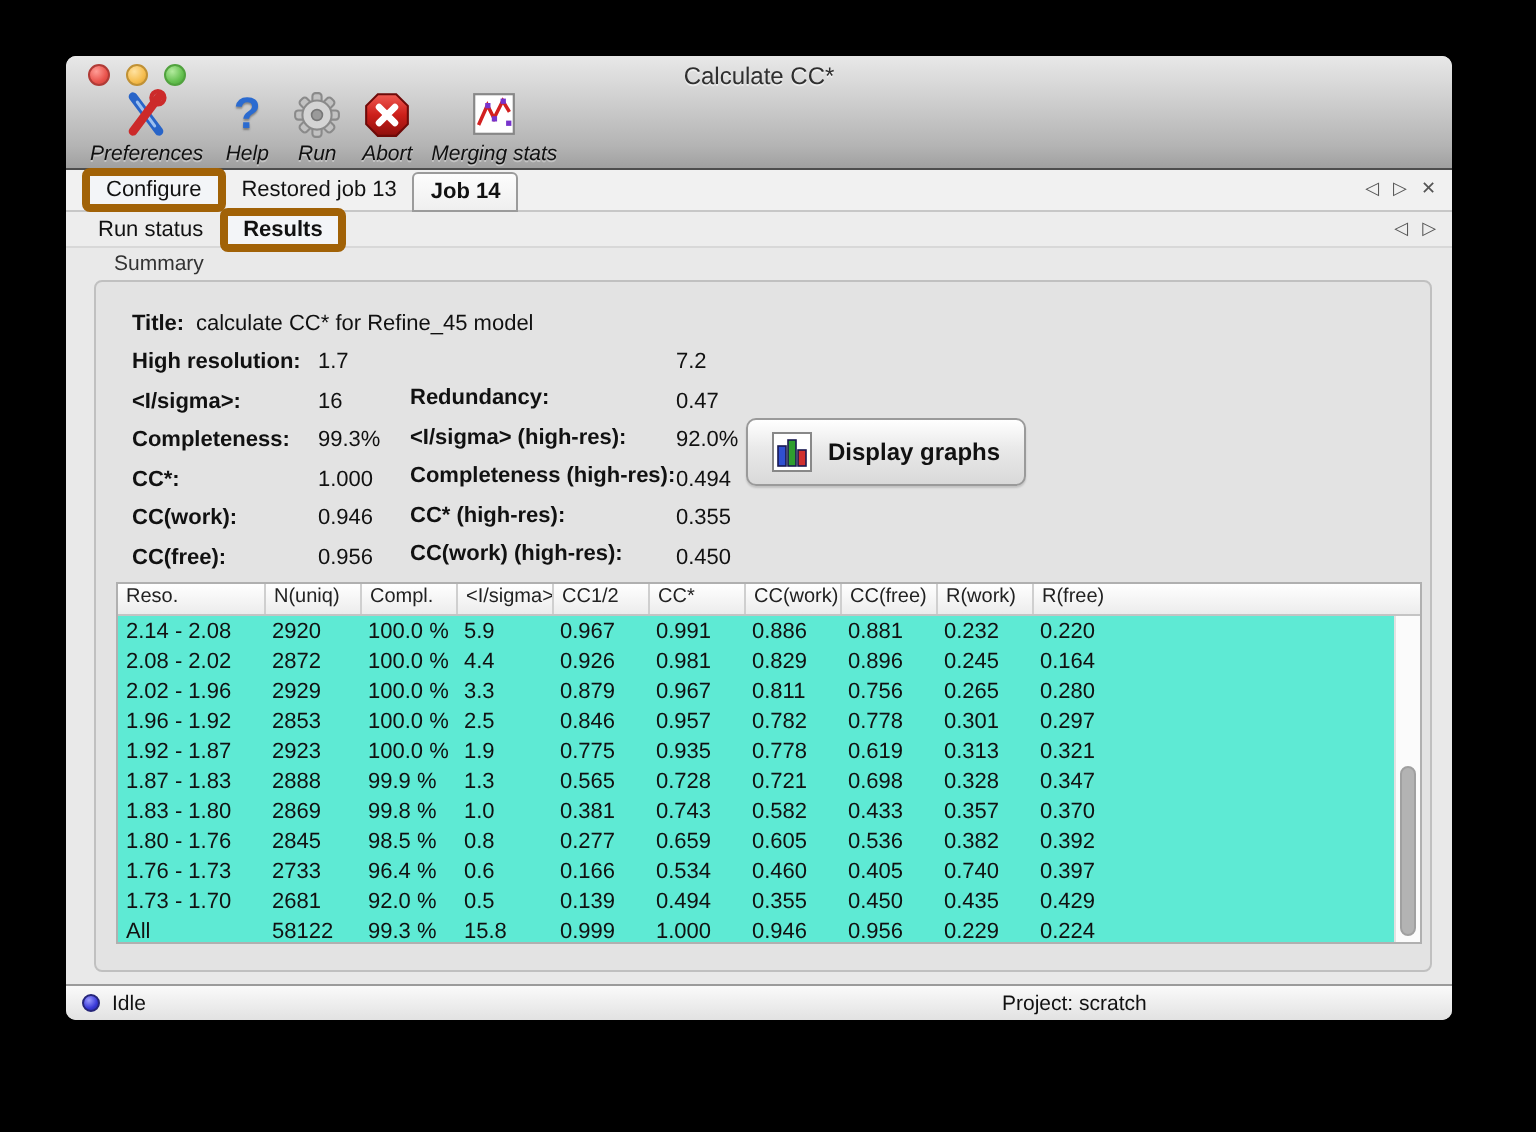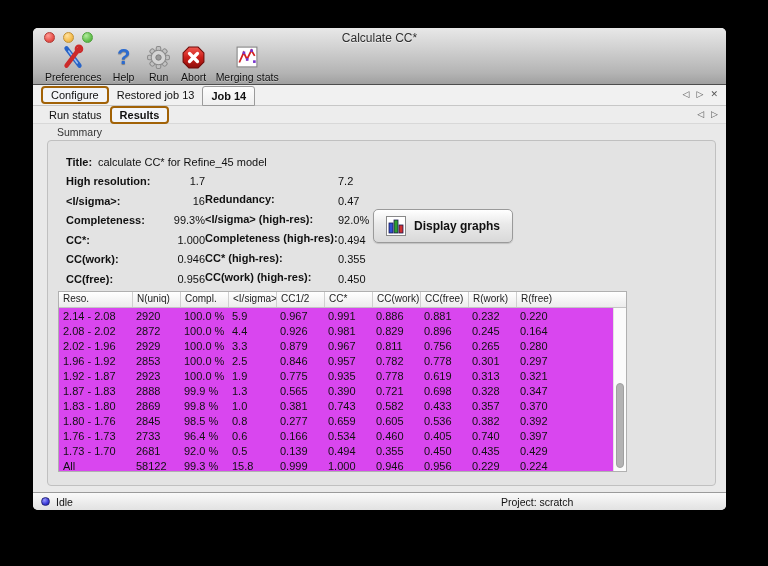--- a/index.html
+++ b/index.html
@@ -25,61 +25,61 @@
   .light.red{background:radial-gradient(circle at 35% 30%,#ff9d96,#e9544d 60%,#c63a34);border:1px solid #b03b36;}
   .light.yellow{background:radial-gradient(circle at 35% 30%,#ffe2a0,#f5bd4f 60%,#d99e2e);border:1px solid #c09135;}
   .light.green{background:radial-gradient(circle at 35% 30%,#b3eb9e,#66c151 60%,#44a133);border:1px solid #51a23e;}
   .win-title{
     position:absolute;left:0;right:0;top:3px;text-align:center;
     font-size:12px;color:#2f2f2f;text-shadow:0 1px 0 rgba(255,255,255,.5);
   }
   .toolbar{display:flex;align-items:flex-end;padding:0 0 3px 12px;gap:9px;height:38px;}
   .tool-item{display:flex;flex-direction:column;align-items:center;gap:1px;cursor:default;}
   .tool-item .ticon{width:26px;height:26px;display:flex;align-items:center;justify-content:center;}
-  .tool-item .tlabel{font-size:10.5px;color:#101010;white-space:nowrap;text-shadow:0 1px 0 rgba(255,255,255,.35);}
+  .tool-item .tlabel{font-size:10.5px;color:#101010;white-space:nowrap;text-shadow:0 1px 0 rgba(255,255,255,.35);font-style:italic;}
   .help-glyph{font-size:22px;font-weight:bold;color:#2b6bd0;text-shadow:0 1px 1px rgba(0,0,0,.35);line-height:22px;}
   
   .tabs-row{display:flex;align-items:center;position:relative;}
   .tabs-main{height:20px;background:#f1f1f1;border-bottom:1px solid #c7c7c7;padding-left:8px;}
   .tabs-sub{height:17px;background:#ededed;border-bottom:1px solid #d8d8d8;padding-left:8px;}
   .tab{font-size:11px;color:#111;padding:1px 8px;white-space:nowrap;}
-  .tab.ring{border:2px solid #a16207;border-radius:4px;background:#f3f5f8;}
+  .tab.ring{border:4px solid #a16207;border-radius:4px;background:#f3f5f8;}
   .tab.active-main{
     font-weight:bold;border:1px solid #9b9b9b;border-radius:3px 3px 0 0;
     background:linear-gradient(#fdfdfd,#efefef);height:16px;display:flex;align-items:center;margin-bottom:-1px;
   }
   .tab.bold{font-weight:bold;}
   .tab-nav{position:absolute;right:8px;top:0;bottom:1px;display:flex;align-items:center;gap:7px;}
   .nav-glyph{font-size:9px;color:#555;line-height:9px;cursor:default;}
   
   .caption-row{height:16px;background:#e9e9e9;display:flex;align-items:center;}
   .caption{font-size:10.5px;color:#333;padding-left:24px;}
   
   .content{flex:1;background:#e9e9e9;padding:0 10px 6px 14px;box-sizing:border-box;}
   .groupbox{
     position:relative;width:100%;height:100%;box-sizing:border-box;
     background:#e3e3e3;border:1px solid #c0c0c0;border-radius:4px;padding:11px 0 0 18px;
   }
   .sumrow{display:flex;height:19.5px;align-items:center;font-size:11px;color:#111;}
   .sumrow .lab{font-weight:bold;}
   .l1{width:93px;flex:0 0 auto;}
-  .v1{width:46px;flex:0 0 auto;text-align:right;}
+  .v1{width:46px;flex:0 0 auto;}
   .l2{width:133px;flex:0 0 auto;margin-top:36px;}
   .v2{flex:0 0 auto;}
   .title-lab{font-weight:bold;width:32px;flex:0 0 auto;}
   .btn-graphs{
     position:absolute;left:325px;top:68px;height:32px;display:flex;align-items:center;gap:8px;
     padding:0 12px;border:1px solid #9a9a9a;border-radius:5px;
     background:linear-gradient(#ffffff,#e9e9e9 45%,#d9d9d9);box-shadow:0 1px 1px rgba(0,0,0,.15);
     font-size:12px;font-weight:bold;color:#111;cursor:default;
   }
   
   .tablebox{
-    position:absolute;left:10px;top:150px;width:569px;height:181px;box-sizing:border-box;
-    background:#d946ef;border:1px solid #b0b0b0;overflow:hidden;
+    position:absolute;left:10px;top:150px;width:653px;height:181px;box-sizing:border-box;
+    background:#5eead4;border:1px solid #b0b0b0;overflow:hidden;
   }
   .thead{display:flex;height:15px;background:linear-gradient(#ffffff,#ececec);border-bottom:1px solid #c4c4c4;}
   .hcell{
     box-sizing:border-box;font-size:10px;color:#222;padding:1px 0 0 4px;
     border-left:1px solid #cfcfcf;white-space:nowrap;overflow:hidden;
   }
   .hcell:first-child{border-left:none;}
   .trow{display:flex;height:15px;align-items:center;}
   .cell{box-sizing:border-box;font-size:11px;color:#111;padding-left:4px;white-space:nowrap;overflow:hidden;}
   .c0{width:73px;flex:0 0 auto;}
@@ -348,21 +348,21 @@
               <span class="cell c7">0.619</span>
               <span class="cell c8">0.313</span>
               <span class="cell c9">0.321</span>
             </div>
             <div class="trow">
               <span class="cell c0">1.87 - 1.83</span>
               <span class="cell c1">2888</span>
               <span class="cell c2">99.9 %</span>
               <span class="cell c3">1.3</span>
               <span class="cell c4">0.565</span>
-              <span class="cell c5">0.390</span>
+              <span class="cell c5">0.728</span>
               <span class="cell c6">0.721</span>
               <span class="cell c7">0.698</span>
               <span class="cell c8">0.328</span>
               <span class="cell c9">0.347</span>
             </div>
             <div class="trow">
               <span class="cell c0">1.83 - 1.80</span>
               <span class="cell c1">2869</span>
               <span class="cell c2">99.8 %</span>
               <span class="cell c3">1.0</span>

